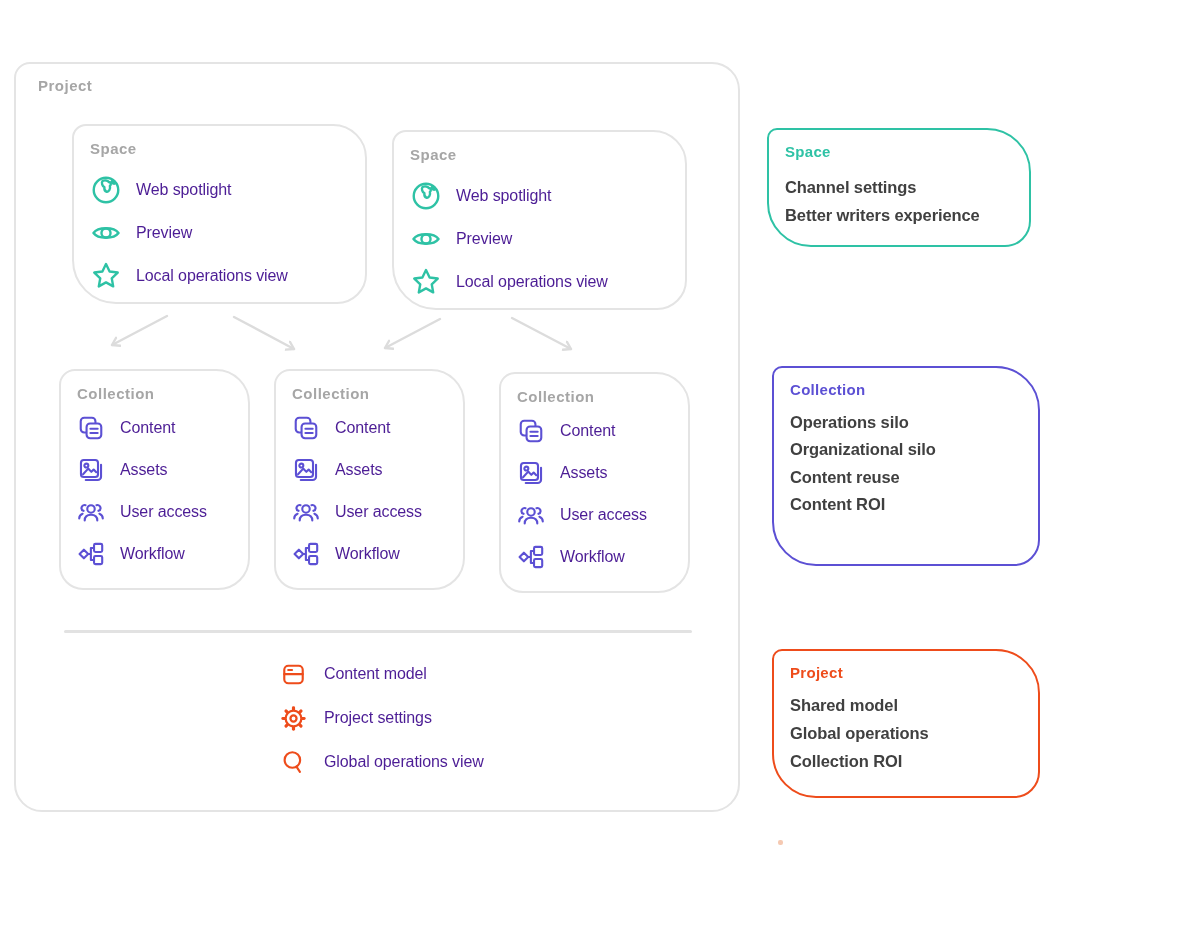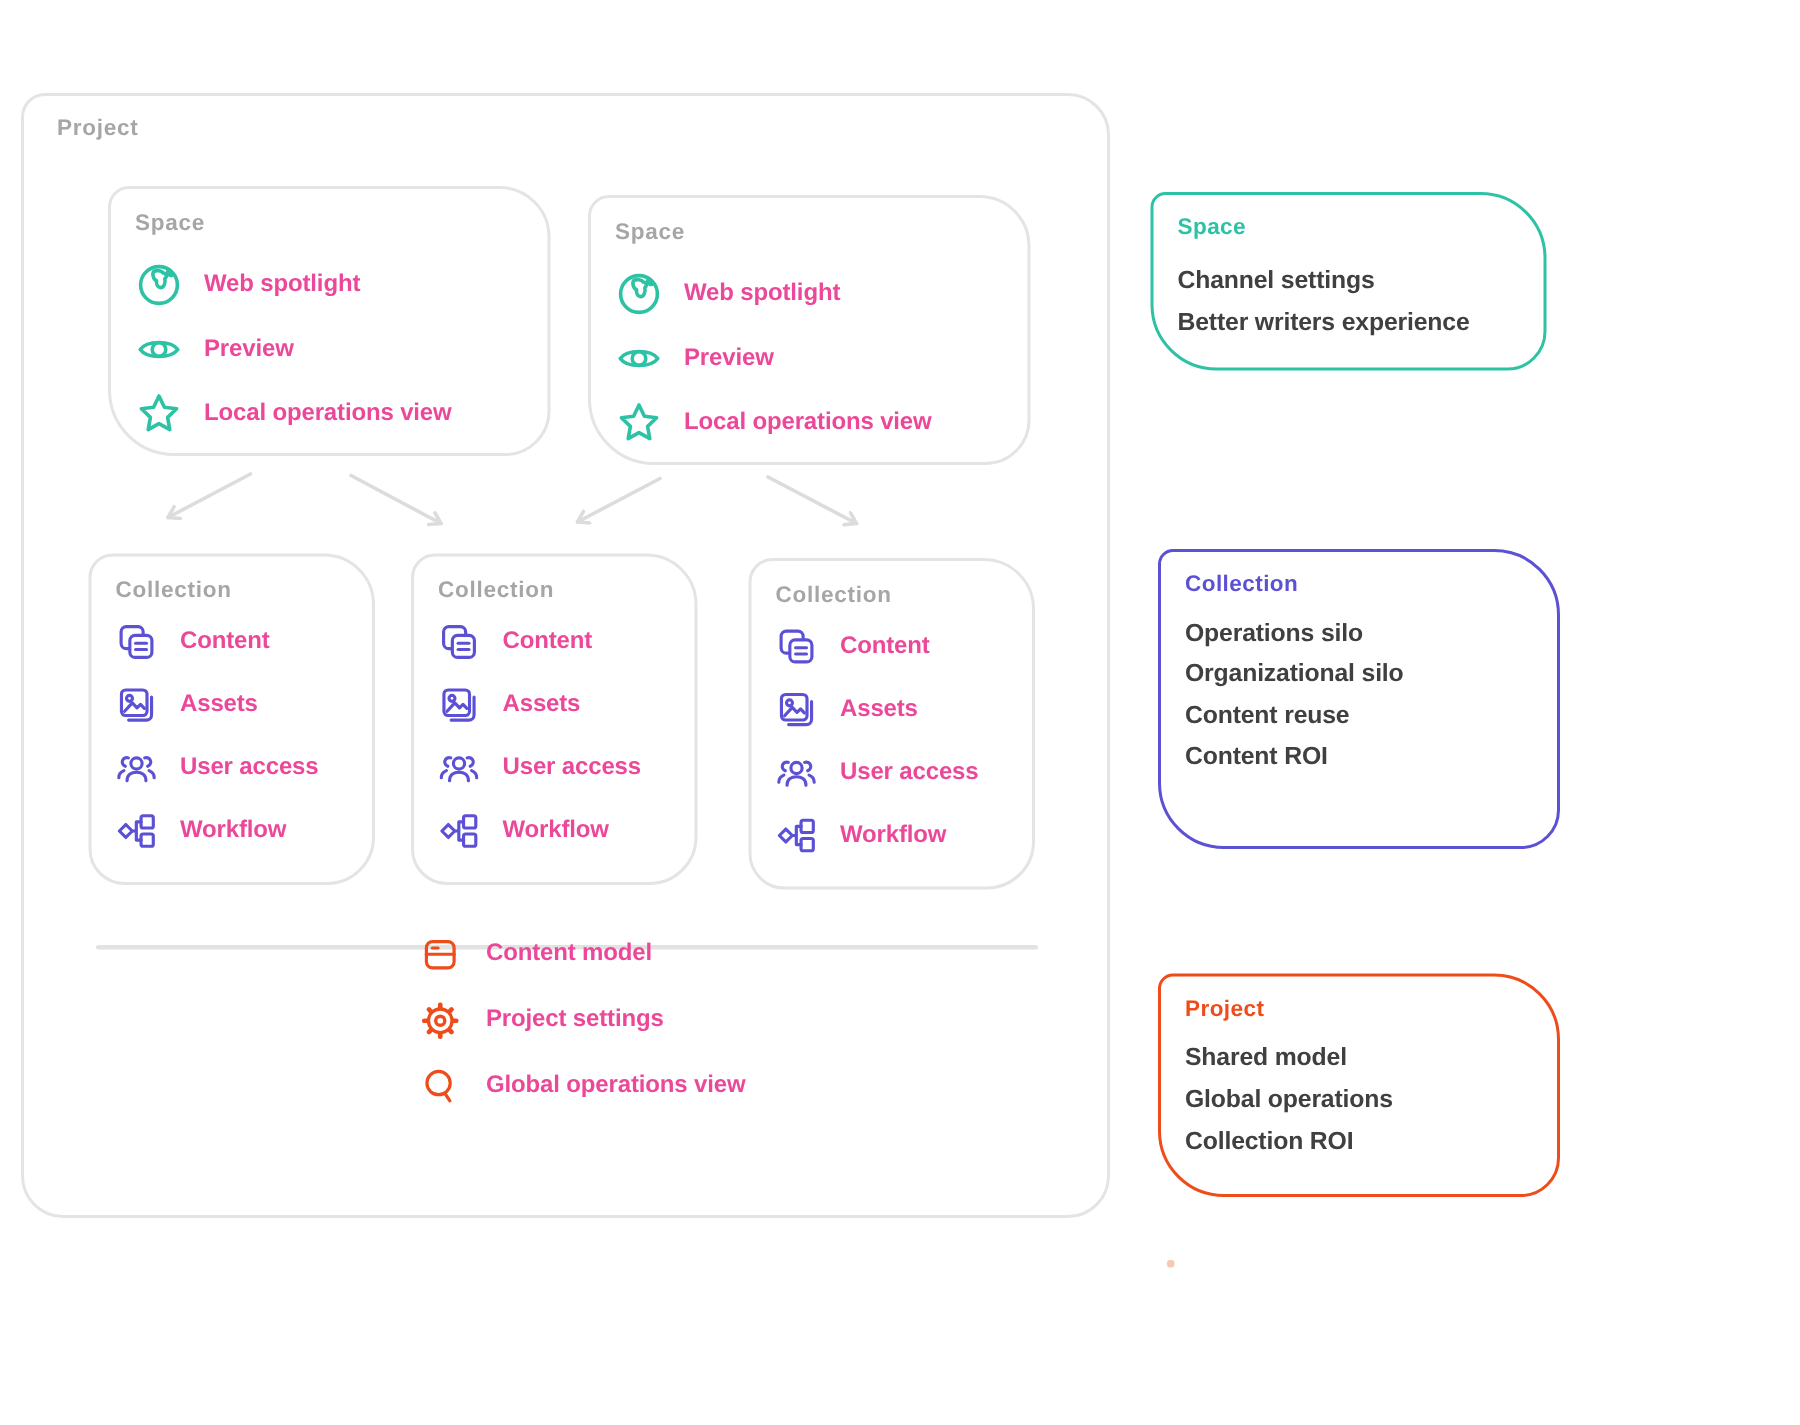--- a/index.html
+++ b/index.html
@@ -35,39 +35,39 @@
   .col-3 { left:483px; top:308px; }
 
   .box-label { position:absolute; left:16px; top:14px; }
   .rows { position:absolute; left:16px; right:8px; }
   .space-box .rows { top:42px; }
   .collection-box .rows { top:36px; }
   .row { display:flex; align-items:center; }
   .space-box .row { height:43px; gap:14px; }
   .collection-box .row { height:42px; gap:15px; }
   .row-label {
-    font-size:16px; font-weight:bold; color:#ec4899; letter-spacing:-.1px;
+    font-size:16px; font-weight:normal; color:#4c1d95; letter-spacing:-.1px;
     white-space:nowrap;
   }
 
   
   .icon { display:block; flex:0 0 auto; }
   .icon-32 { width:32px; height:32px; }
   .icon-28 { width:28px; height:28px; }
   .icon-27 { width:27px; height:27px; }
   .teal   { color:#2ec2a5; }
   .purple { color:#5c50d4; }
   .orange { color:#ee4c1b; }
 
   
   .divider {
     position:absolute; left:48px; top:566px; width:628px; height:3px;
     background:#e2e2e2; border-radius:2px;
   }
-  .footer-rows { position:absolute; left:264px; top:558px; }
+  .footer-rows { position:absolute; left:264px; top:596px; }
   .footer-rows .row { height:28px; gap:17px; margin-bottom:16px; }
 
   
   .arrows-svg { position:absolute; left:0; top:0; width:1200px; height:950px; pointer-events:none; }
 
   
   .ann {
     position:absolute; background:#fff;
     border-radius:10px 44px 26px 44px;
     padding:13px 14px 0 16px;

